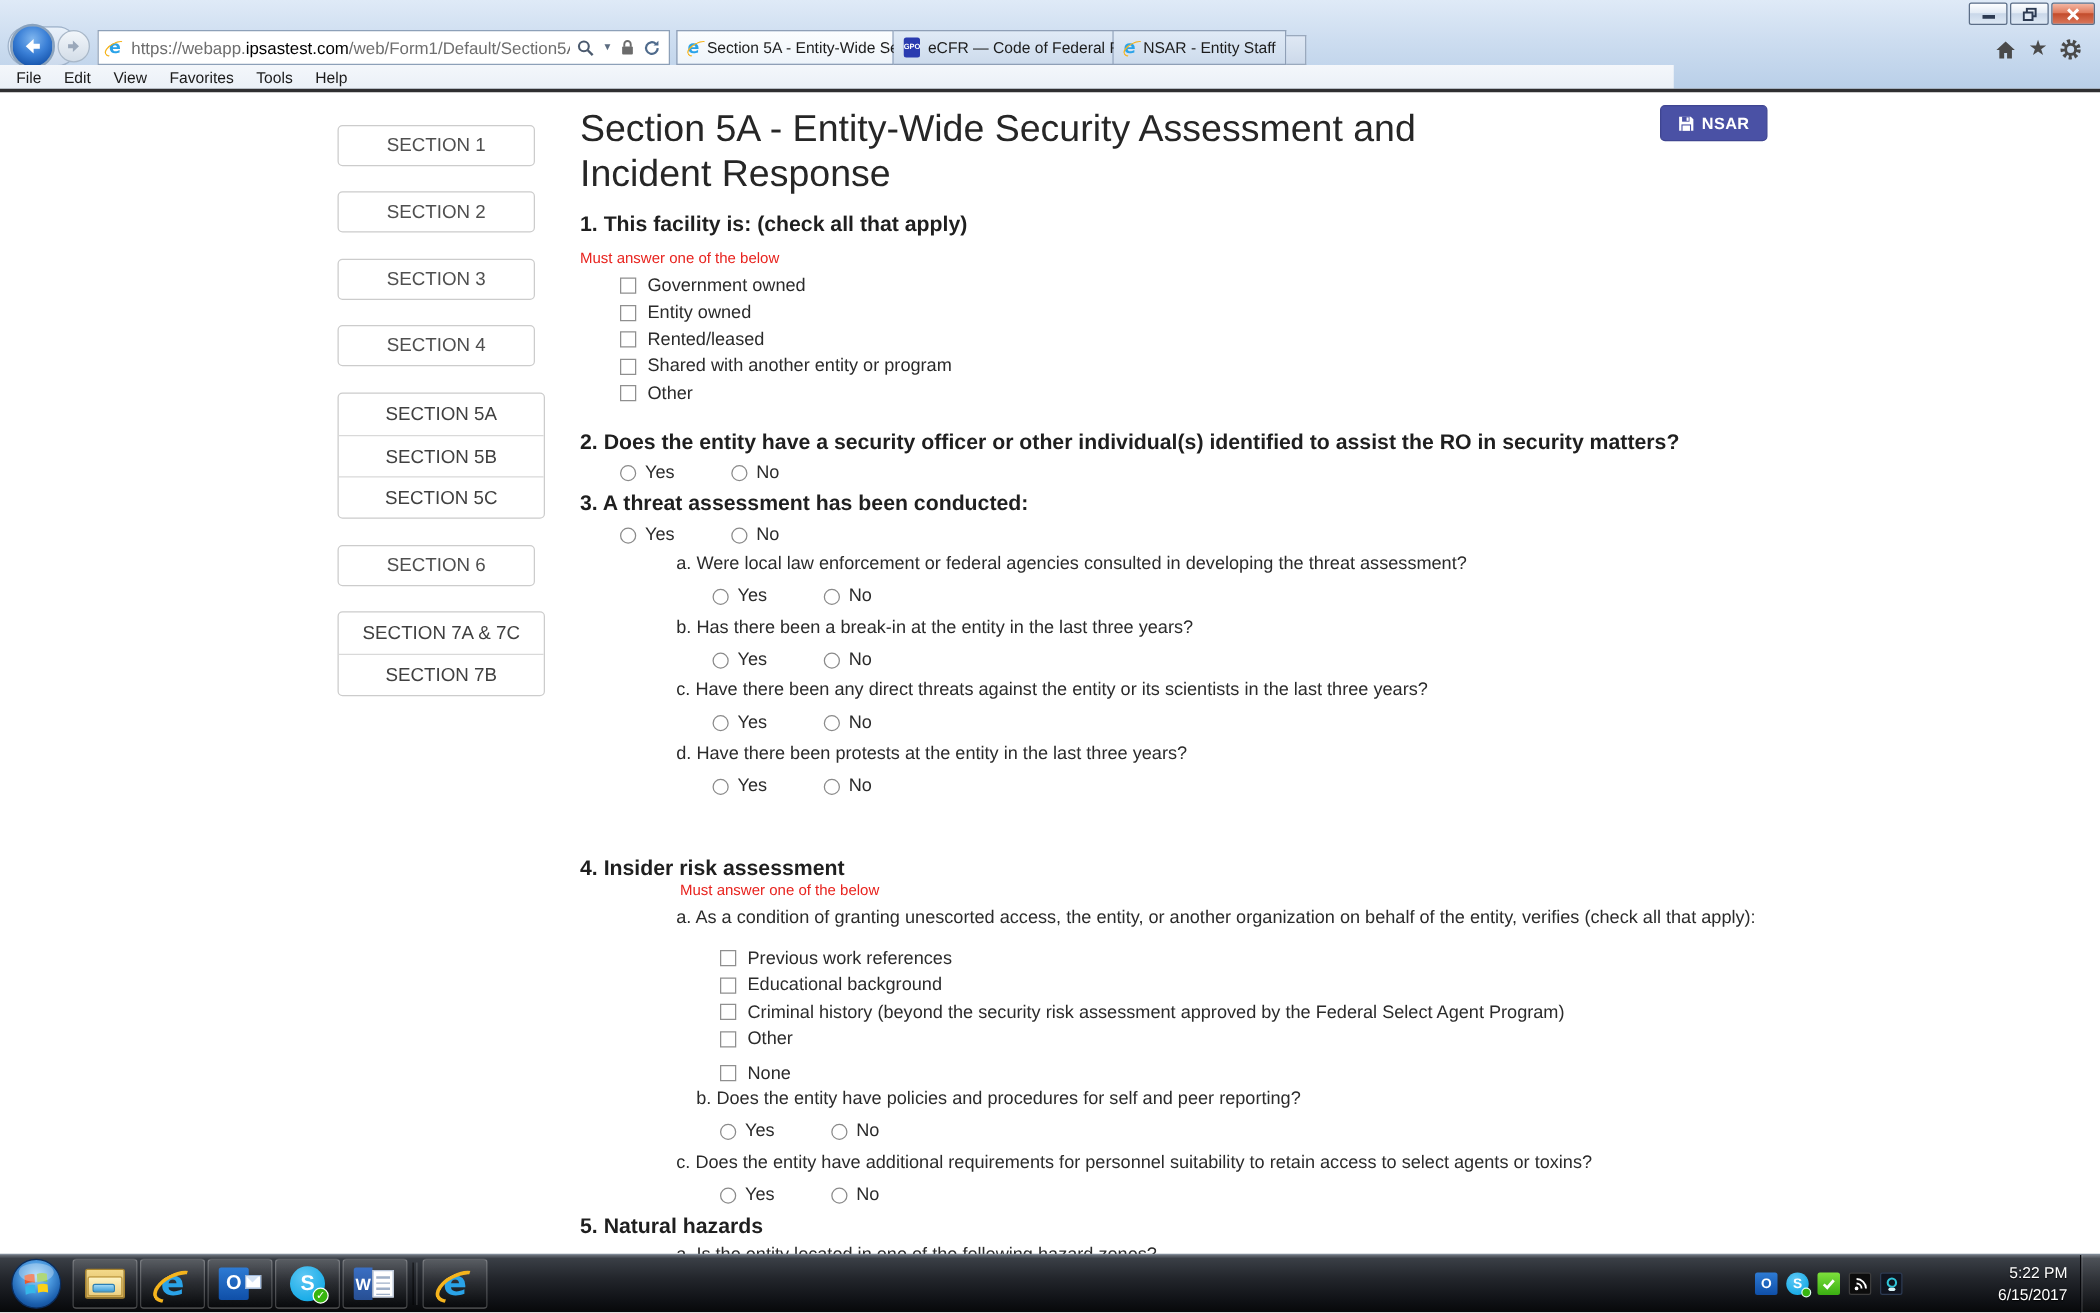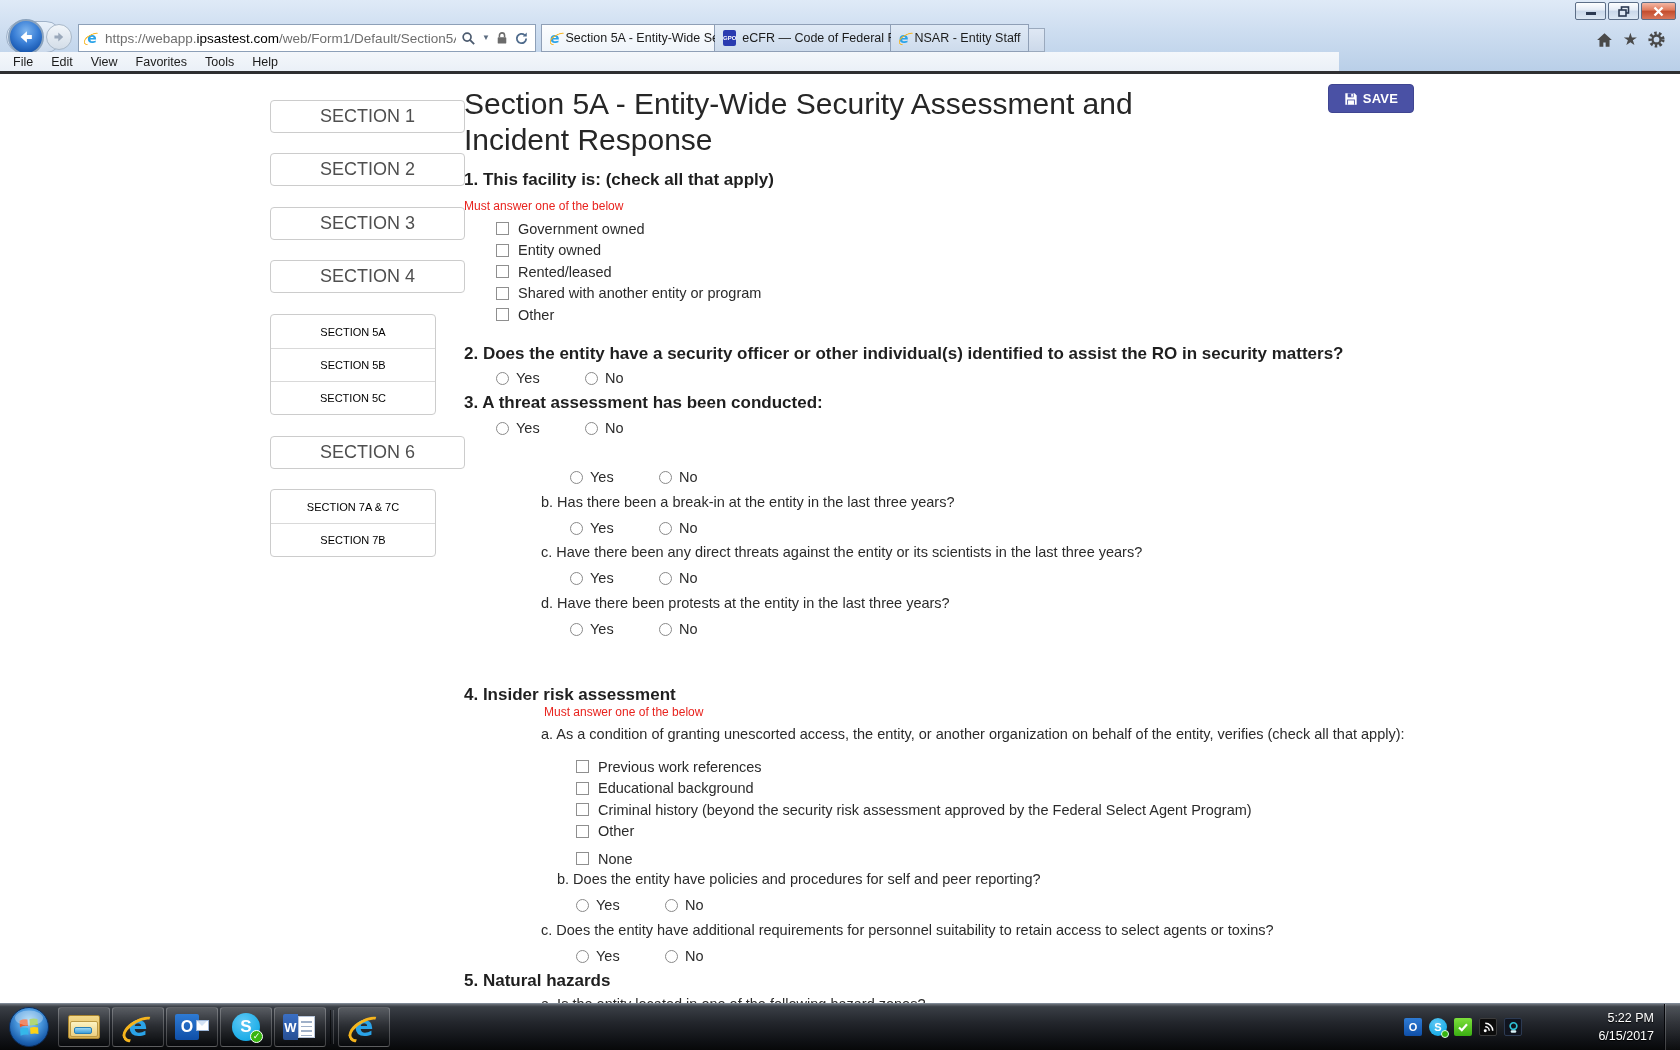--- a/index.html
+++ b/index.html
@@ -53,27 +53,27 @@
   .star-glyph { font-size:17px; color:#4a4a4a; line-height:1; font-family:"DejaVu Sans",sans-serif; }
 
   
   .menubar { position:absolute; left:0; top:52px; width:1339px; height:19px;
              background:linear-gradient(#f4f7fb,#eaf0f7); display:flex; align-items:center; padding-left:4px; }
   .menu-item { font-size:12.5px; color:#1b1b1b; padding:0 9px; }
 
   
   .page { position:absolute; left:0; top:74px; width:1680px; height:929px; background:#fff; }
 
-  .btn-sec { position:absolute; left:270px; width:195px; height:33px; background:#fff;
-             border:1px solid #cccccc; border-radius:4px; color:#4f4f4f; font-size:18px;
+  .btn-sec { position:absolute; left:270px; width:158px; height:33px; background:#fff;
+             border:1px solid #cccccc; border-radius:4px; color:#4f4f4f; font-size:15px;
              display:flex; align-items:center; justify-content:center; }
   .btn-group { position:absolute; left:270px; width:166px; border:1px solid #cccccc; border-radius:4px;
                background:#fff; overflow:hidden; }
   .btn-group .item { height:33px; display:flex; align-items:center; justify-content:center;
-                     color:#000000; font-size:11px; border-top:1px solid #d9d9d9; }
+                     color:#404040; font-size:15px; border-top:1px solid #d9d9d9; }
   .btn-group .item:first-child { border-top:none; }
 
   .page-title { position:absolute; left:464px; top:12px; width:720px; font-size:30px; line-height:36px;
                 color:#262626; font-weight:400; }
   .save-btn { position:absolute; left:1328px; top:10px; width:86px; height:29px; background:#4a51a5;
               border:1px solid #3f4591; border-radius:4px; color:#fff; font-size:13px; font-weight:bold;
               display:flex; align-items:center; justify-content:center; gap:5px; letter-spacing:.3px; }
 
   .q-bold { position:absolute; font-size:17px; font-weight:bold; color:#1f1f1f; white-space:nowrap; }
   .q-sub  { position:absolute; font-size:14.5px; color:#2b2b2b; white-space:nowrap; }
@@ -278,21 +278,21 @@
 
     <h1 class="page-title">Section 5A - Entity-Wide Security Assessment and Incident Response</h1>
     <div class="save-btn">
       <svg width="14" height="14" viewBox="0 0 16 16">
           <path d="M1.5 1.5h10.6l2.4 2.4v10.6H1.5z" fill="#fff"></path>
           <rect x="4.2" y="1.5" width="6.8" height="4.6" fill="#4a51a5"></rect>
           <rect x="8.3" y="2.2" width="1.9" height="3.1" fill="#fff"></rect>
           <rect x="3.6" y="8.6" width="8.8" height="5.9" fill="#4a51a5"></rect>
           <rect x="4.6" y="9.6" width="6.8" height="4.9" fill="#fff"></rect>
         </svg>
-      <span>SAVE</span>
+      <span>NSAR</span>
     </div>
 
     <div class="q-bold" style="left:464px; top:96px">1. This facility is: (check all that apply)</div>
     <div class="req" style="left:464px; top:125px">Must answer one of the below</div>
     <div class="chk-list" style="left:496px; top:144px">
       <label class="chk-row">
           <span class="chk"></span>
           <span>Government owned</span>
         </label>
       <label class="chk-row">
@@ -330,20 +330,21 @@
       <label class="radio-opt">
           <span class="radio"></span>
           <span>Yes</span>
         </label>
       <label class="radio-opt">
           <span class="radio"></span>
           <span>No</span>
         </label>
     </div>
 
+    <div class="q-sub" style="left:541px; top:369px">a. Were local law enforcement or federal agencies consulted in developing the threat assessment?</div>
     <div class="radio-row" style="left:570px; top:395px">
       <label class="radio-opt">
           <span class="radio"></span>
           <span>Yes</span>
         </label>
       <label class="radio-opt">
           <span class="radio"></span>
           <span>No</span>
         </label>
     </div>

